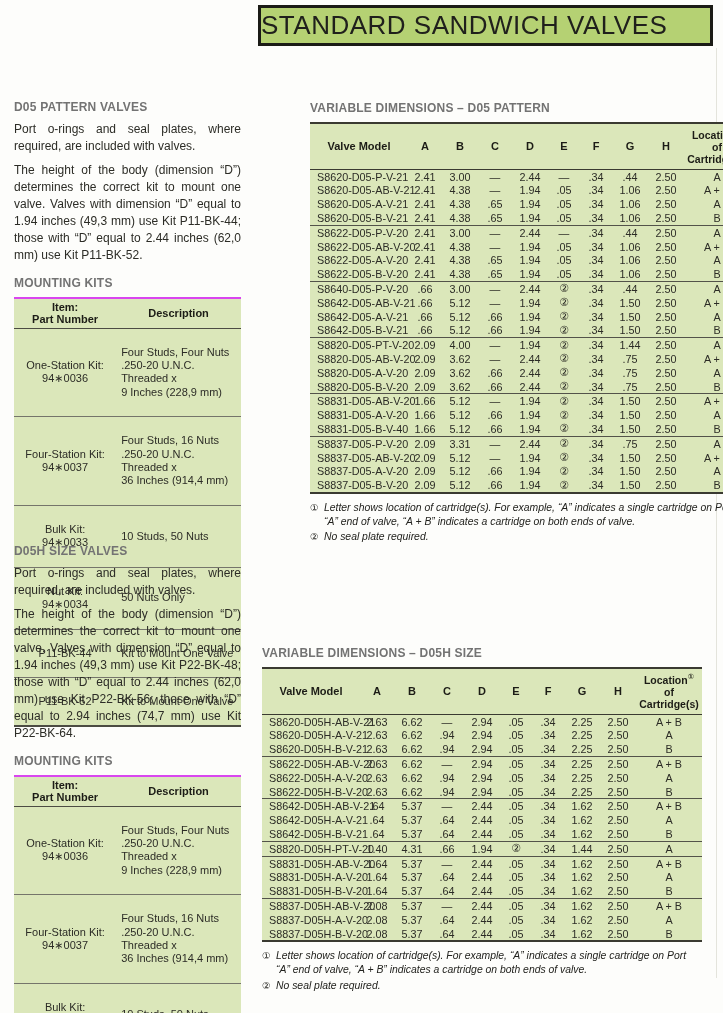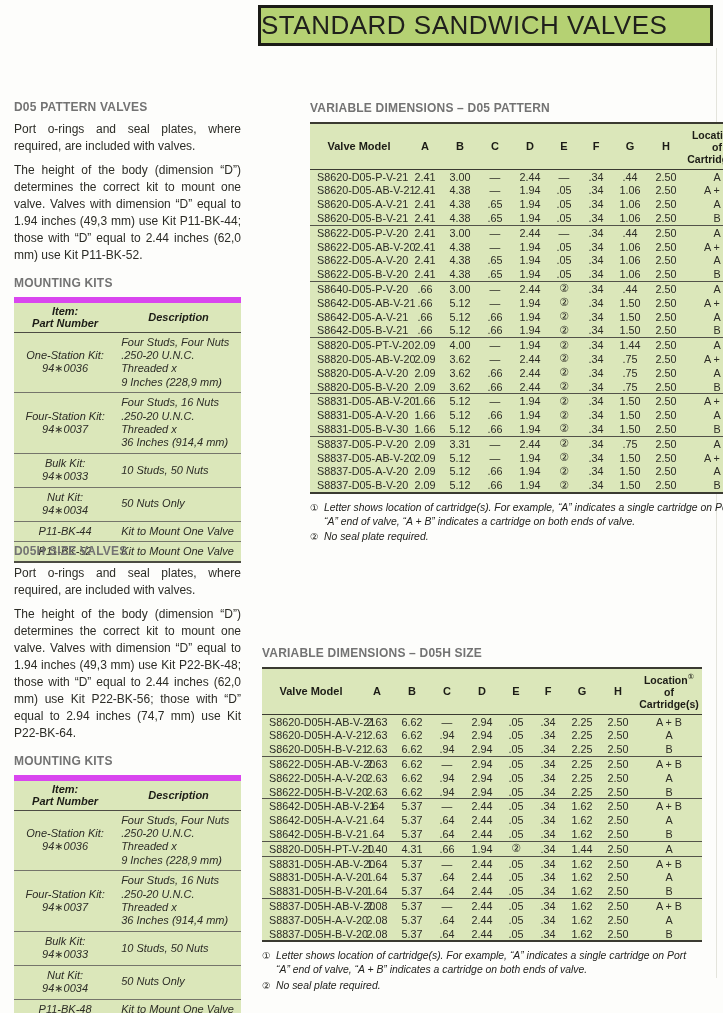--- a/index.html
+++ b/index.html
@@ -30,27 +30,27 @@
   p{font-size:12px;line-height:17px;text-align:justify;margin:0 0 7px 0;}
   .left{width:227px;}
   #left-top{left:14px;top:100px;}
   #left-bot{left:14px;top:544px;}
   .right{width:440px;}
   #right-top{left:262px;top:101px;padding-left:48px;}
   #right-bot{left:262px;top:646px;}
   
   table.mounting{
     width:100%;border-collapse:collapse;background:var(--table-bg);
-    border-top:6px solid #d946ef;border-bottom:2px solid #4c4c43;font-style:italic;
+    border-top:2px solid #d946ef;border-bottom:2px solid #4c4c43;
   }
   .mounting th{
     font-size:11px;font-weight:bold;text-align:center;padding:2px 1px;
     line-height:1.12;white-space:pre-line;border-bottom:1.5px solid #4c4c43;color:#1c1c16;
   }
-  .mounting td{font-size:11px;line-height:1.22;padding:3px 2px;vertical-align:middle;}
+  .mounting td{font-size:11px;line-height:1.22;padding:17px 2px;vertical-align:middle;}
   .mounting td.item{text-align:center;width:45%;white-space:pre-line;}
   .mounting td.desc{text-align:left;white-space:pre-line;padding-left:5px;}
   .mounting tbody tr:not(:first-child) td{border-top:1px solid var(--rule-light);}
   
   table.dims{
     width:440px;border-collapse:collapse;background:var(--table-bg);
     border-top:2px solid var(--rule-dark);border-bottom:2px solid var(--rule-dark);
     table-layout:fixed;
   }
   .dims thead th{
@@ -422,21 +422,21 @@
           <td>5.12</td>
           <td>.66</td>
           <td>1.94</td>
           <td>②</td>
           <td>.34</td>
           <td>1.50</td>
           <td>2.50</td>
           <td>A</td>
         </tr>
         <tr>
-          <td class="model">S8831-D05-B-V-30</td>
+          <td class="model">S8831-D05-B-V-40</td>
           <td>1.66</td>
           <td>5.12</td>
           <td>.66</td>
           <td>1.94</td>
           <td>②</td>
           <td>.34</td>
           <td>1.50</td>
           <td>2.50</td>
           <td>B</td>
         </tr>

